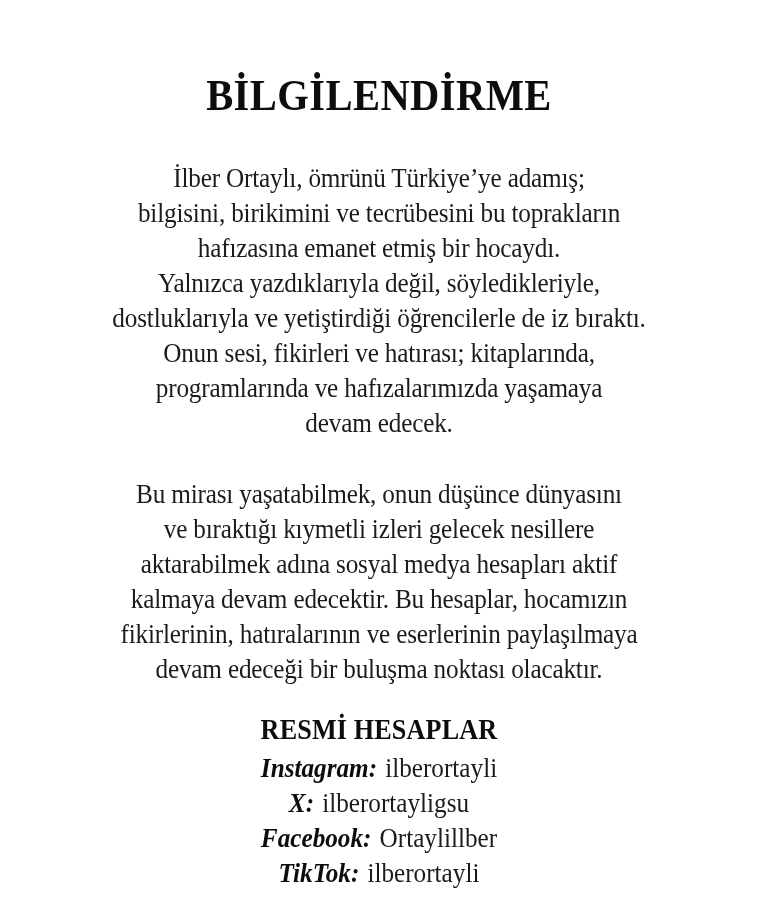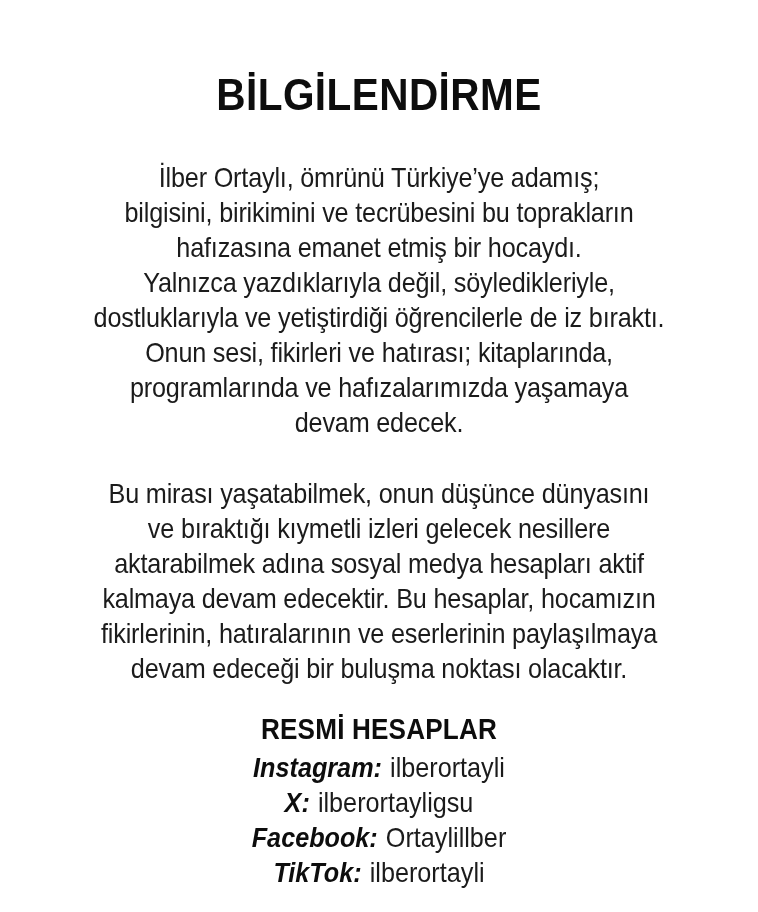--- a/index.html
+++ b/index.html
@@ -6,21 +6,21 @@
     margin: 0;
     padding: 0;
     background: #ffffff;
   }
   .page {
     position: relative;
     width: 758px;
     height: 912px;
     background: #ffffff;
     overflow: hidden;
-    font-family: Liberation Sans, sans-serif;
+    font-family: Liberation Serif, serif;
   }
   
   .content {
     width: 758px;
     padding-top: 70px;
     transform: scaleX(0.90);
     transform-origin: top center;
     text-align: center;
     color: #1b1b1b;
   }

